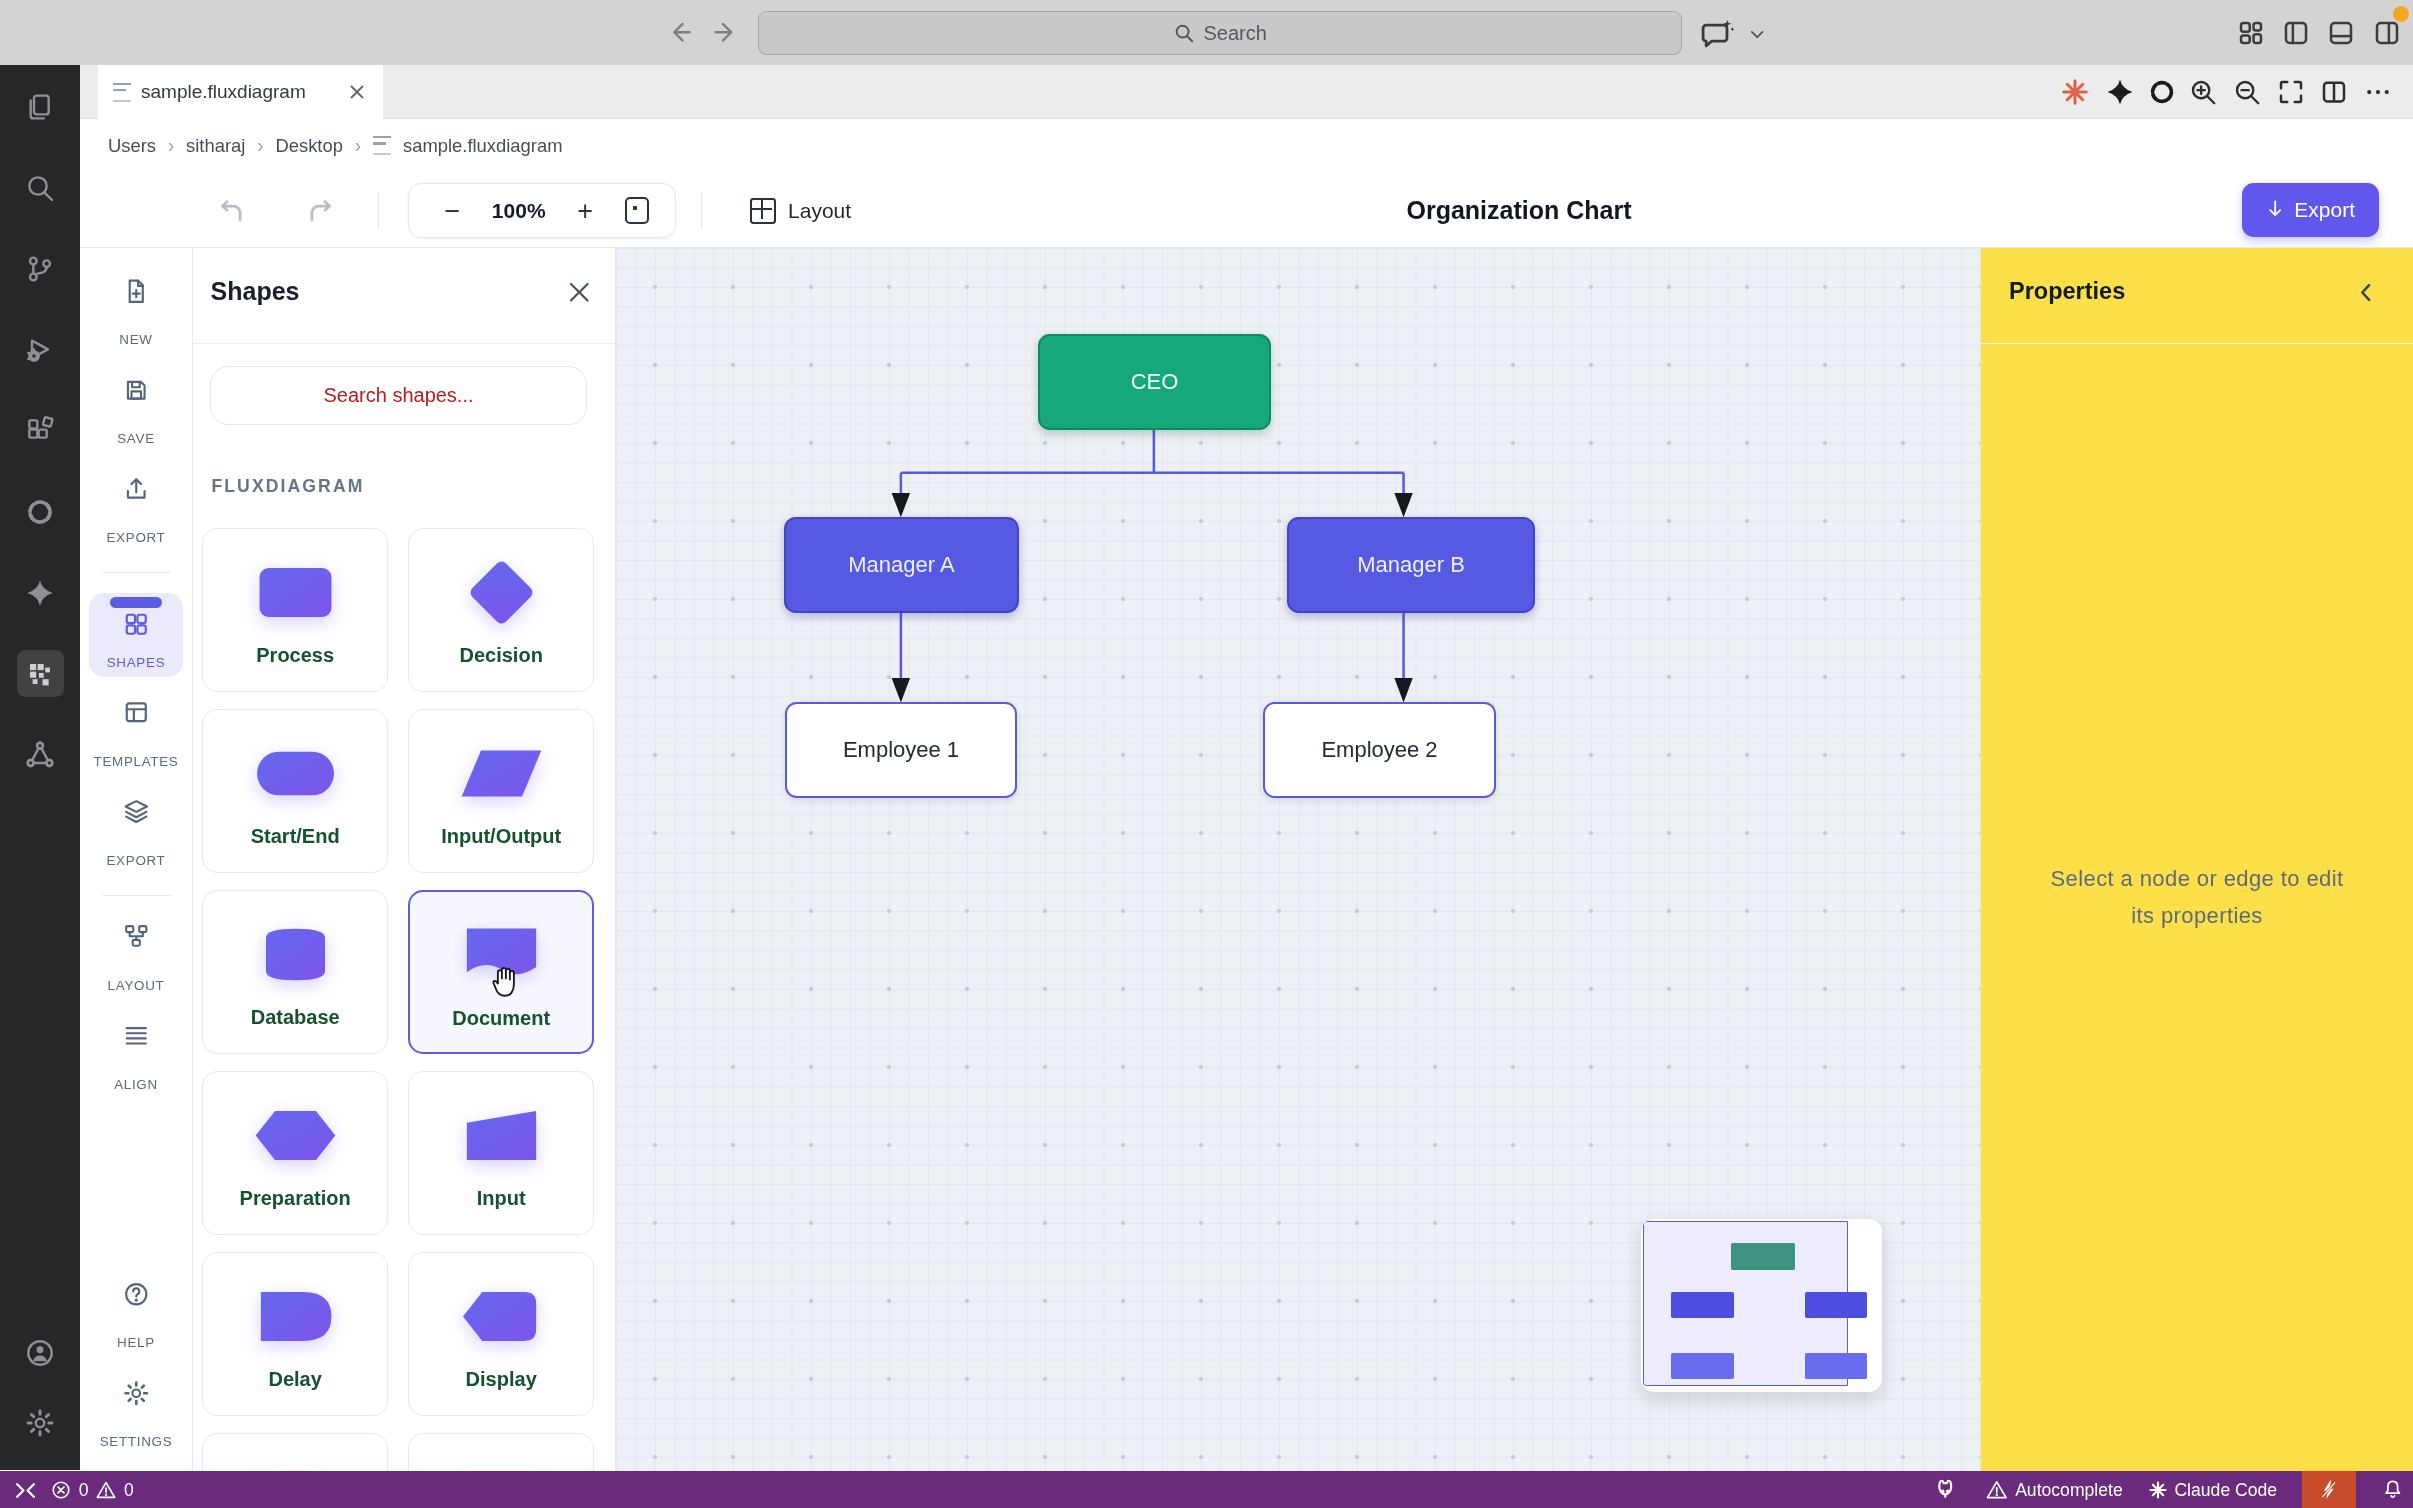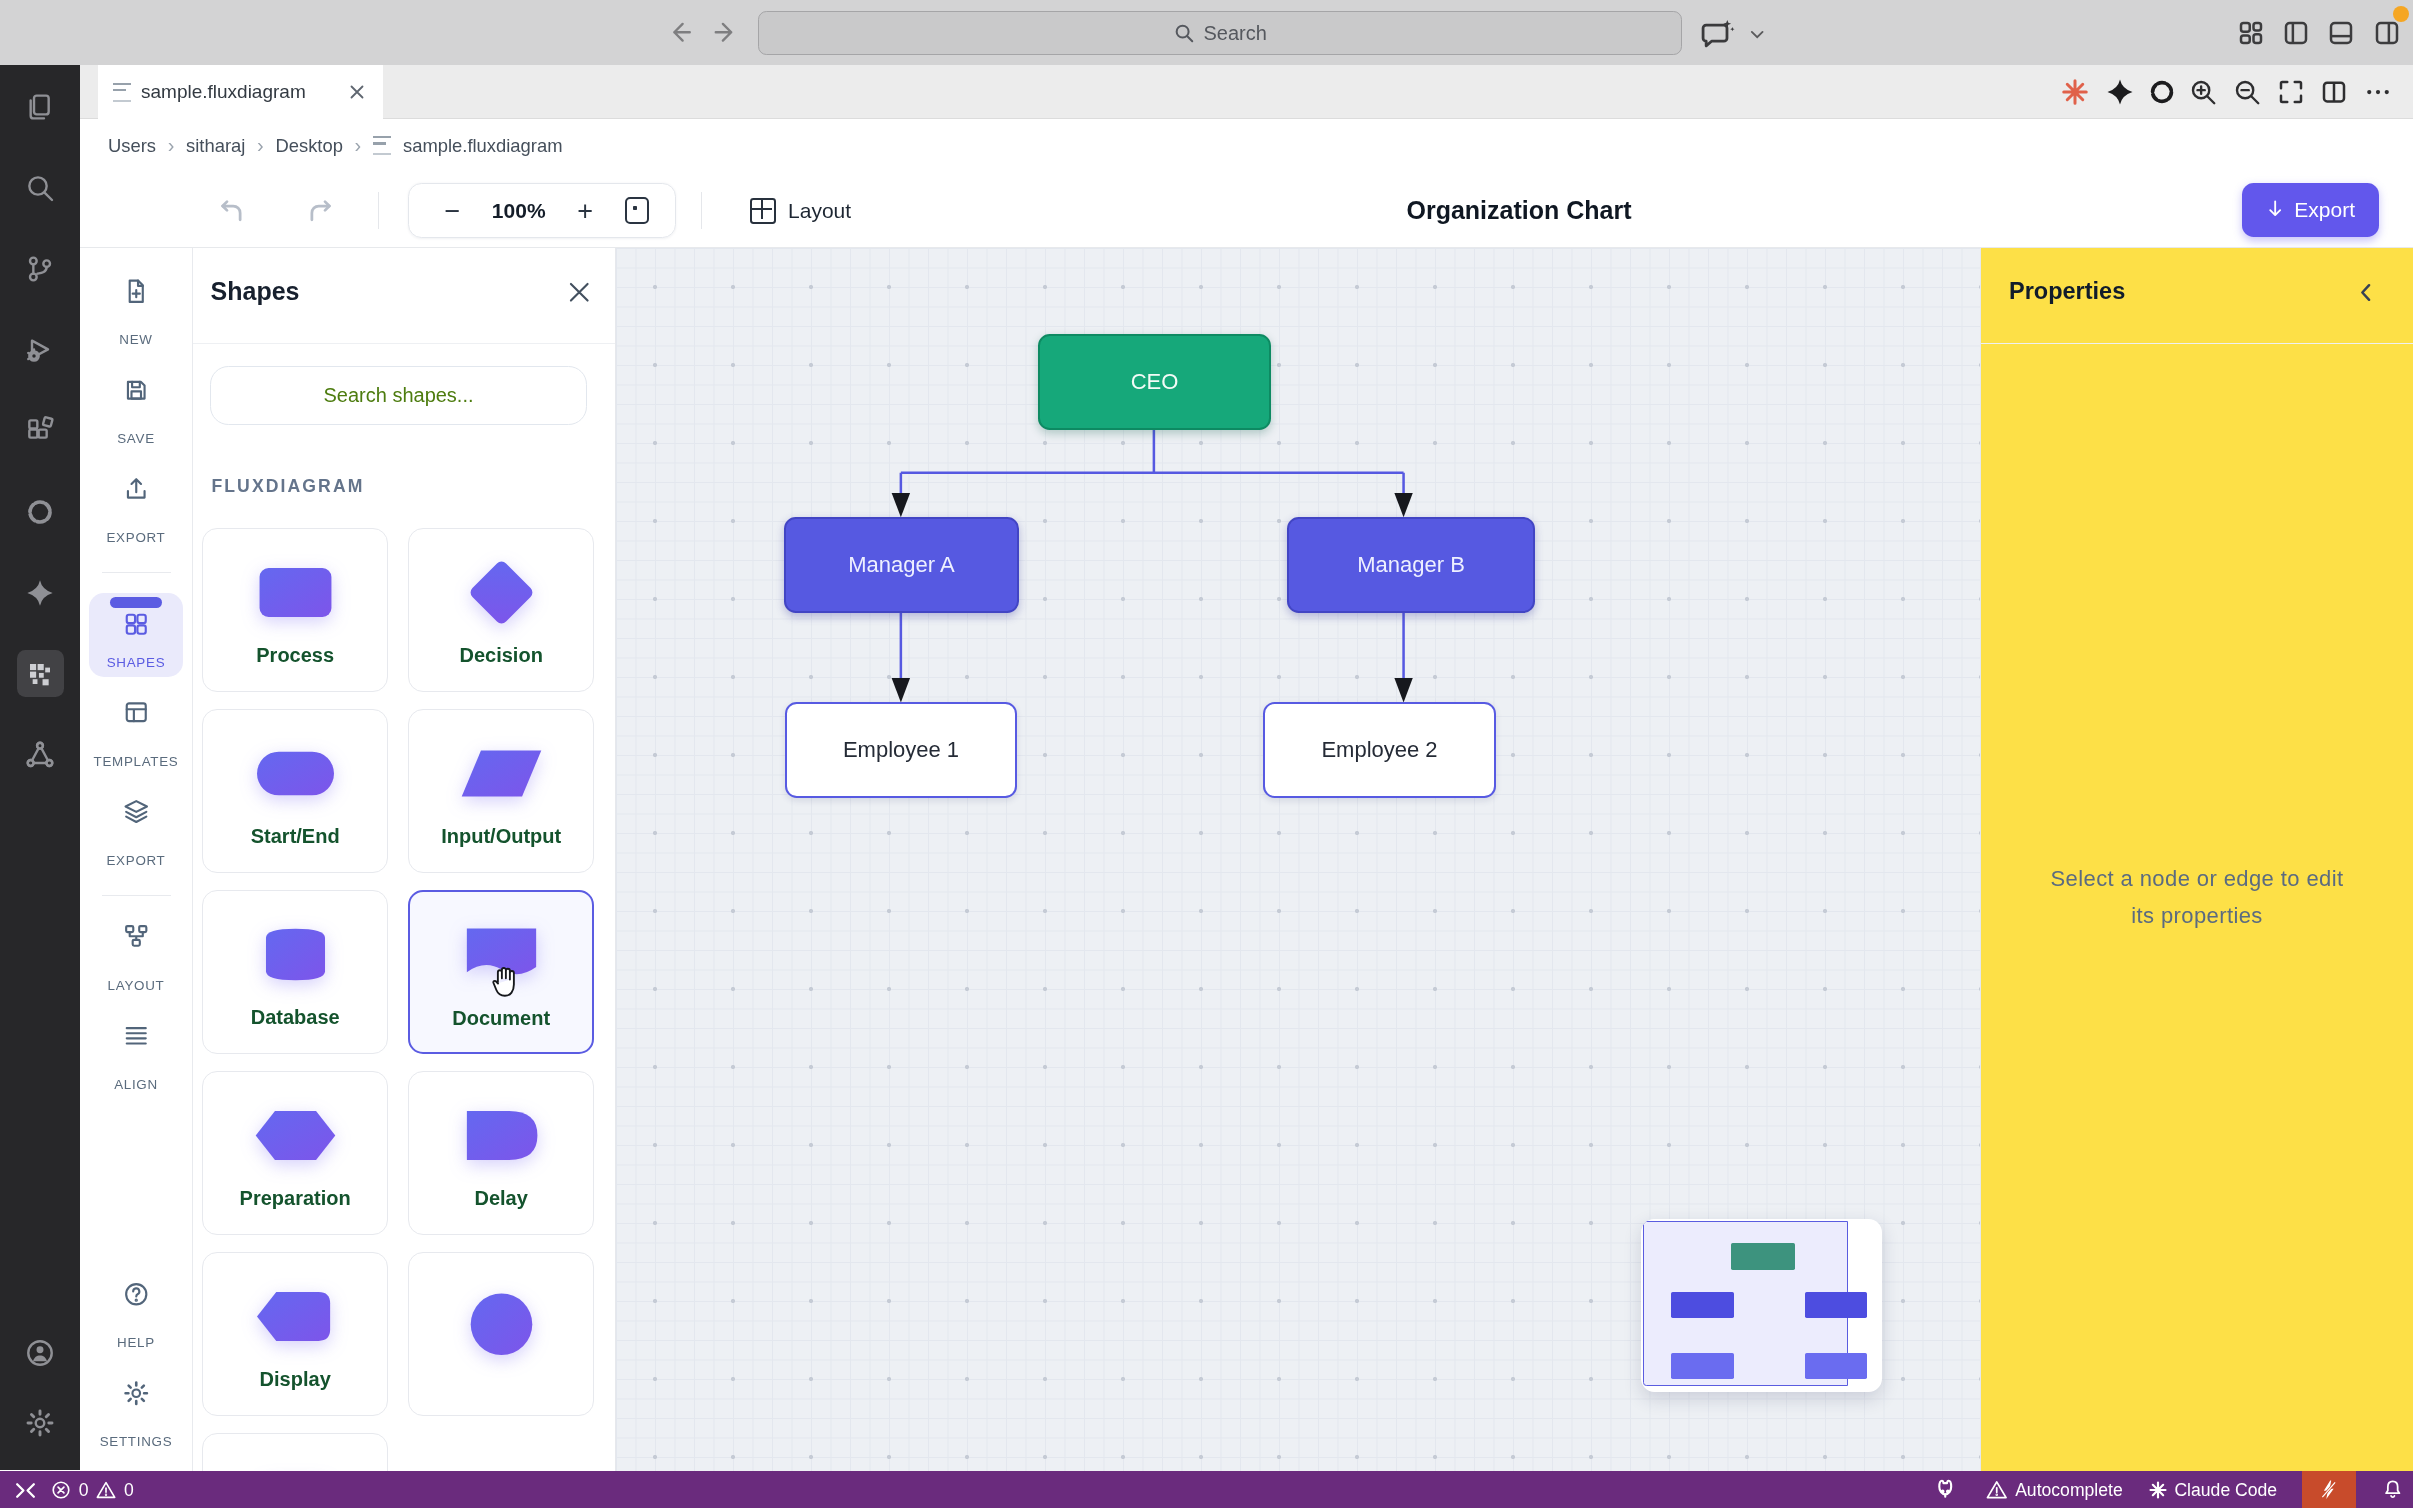--- a/index.html
+++ b/index.html
@@ -66,21 +66,21 @@
   .rail-item.active .rail-label{color:#5b5ce2}
   .rail-item.active:before{content:"";position:absolute;top:4.2px;left:50%;transform:translateX(-50%);width:52px;height:11px;border-radius:6.7px;background:#5b5ce2}
   .rail-divider{width:69px;height:0.8px;background:#e8eaee;margin:5px 0 20px}
   .rail-spacer{flex:1}
 
   
   .shapespanel{position:absolute;left:193px;top:248px;width:423px;height:1223px;background:#ffffff;border-right:0.8px solid #e6e8ec;box-sizing:border-box;overflow:hidden}
   .sp-header{position:absolute;left:0;top:0;width:100%;height:96px;border-bottom:0.8px solid #eef0f3;box-sizing:border-box}
   .sp-title{position:absolute;left:17.6px;top:28.5px;font-size:25px;font-weight:bold;color:#17202e}
   .sp-close{position:absolute;right:22px;top:30px;width:28.5px;height:28.5px;color:#43505f}
-  .sp-search{position:absolute;left:17px;top:118px;width:377px;height:59px;border:1.3px solid #e2e7ee;border-radius:18.4px;display:flex;align-items:center;justify-content:center;font-size:20px;color:#4d7c0f;box-sizing:border-box}
+  .sp-search{position:absolute;left:17px;top:118px;width:377px;height:59px;border:1.3px solid #e2e7ee;border-radius:18.4px;display:flex;align-items:center;justify-content:center;font-size:20px;color:#b91c1c;box-sizing:border-box}
   .sp-section{position:absolute;left:18.4px;top:228px;font-size:17.6px;font-weight:bold;letter-spacing:2.1px;color:#64748b}
   .sp-grid{position:absolute;left:9.2px;top:280px;width:392px;display:grid;grid-template-columns:186px 186px;grid-auto-rows:164px;gap:17px 20px}
   .shape-card{border:1.3px solid #e7e9ee;border-radius:15px;display:flex;flex-direction:column;align-items:center;padding-top:25px;box-sizing:border-box;background:#fff}
   .shape-card svg{width:111px;height:77px;filter:drop-shadow(0 5px 8.4px rgba(106,90,240,.28))}
   .shape-label{font-size:20px;font-weight:600;color:#14532d;margin-top:13.4px}
   .shape-card.selected{border:2.5px solid #5b5ce2;background:#f7f8ff}
 
   
   .canvas{position:absolute;left:616px;top:248px;width:1364px;height:1223px;background-color:#edf0f4;
     background-image:
@@ -562,20 +562,30 @@
               <path d="M22 11 H54 L69 30 L54 49 H22 L7 30 Z"></path>
             </g>
           </svg>
         </span>
         <span class="shape-label">Preparation</span>
       </div>
       <div class="shape-card">
         <span>
           <svg viewBox="0 0 76 60">
             <g fill="url(#gshape)">
+              <path d="M11 20 L65 11 V49 H11 Z"></path>
+            </g>
+          </svg>
+        </span>
+        <span class="shape-label">Input</span>
+      </div>
+      <div class="shape-card">
+        <span>
+          <svg viewBox="0 0 76 60">
+            <g fill="url(#gshape)">
               <path d="M11 11 H44 Q66 11 66 30 Q66 49 44 49 H11 Z"></path>
             </g>
           </svg>
         </span>
         <span class="shape-label">Delay</span>
       </div>
       <div class="shape-card">
         <span>
           <svg viewBox="0 0 76 60">
             <g fill="url(#gshape)">

